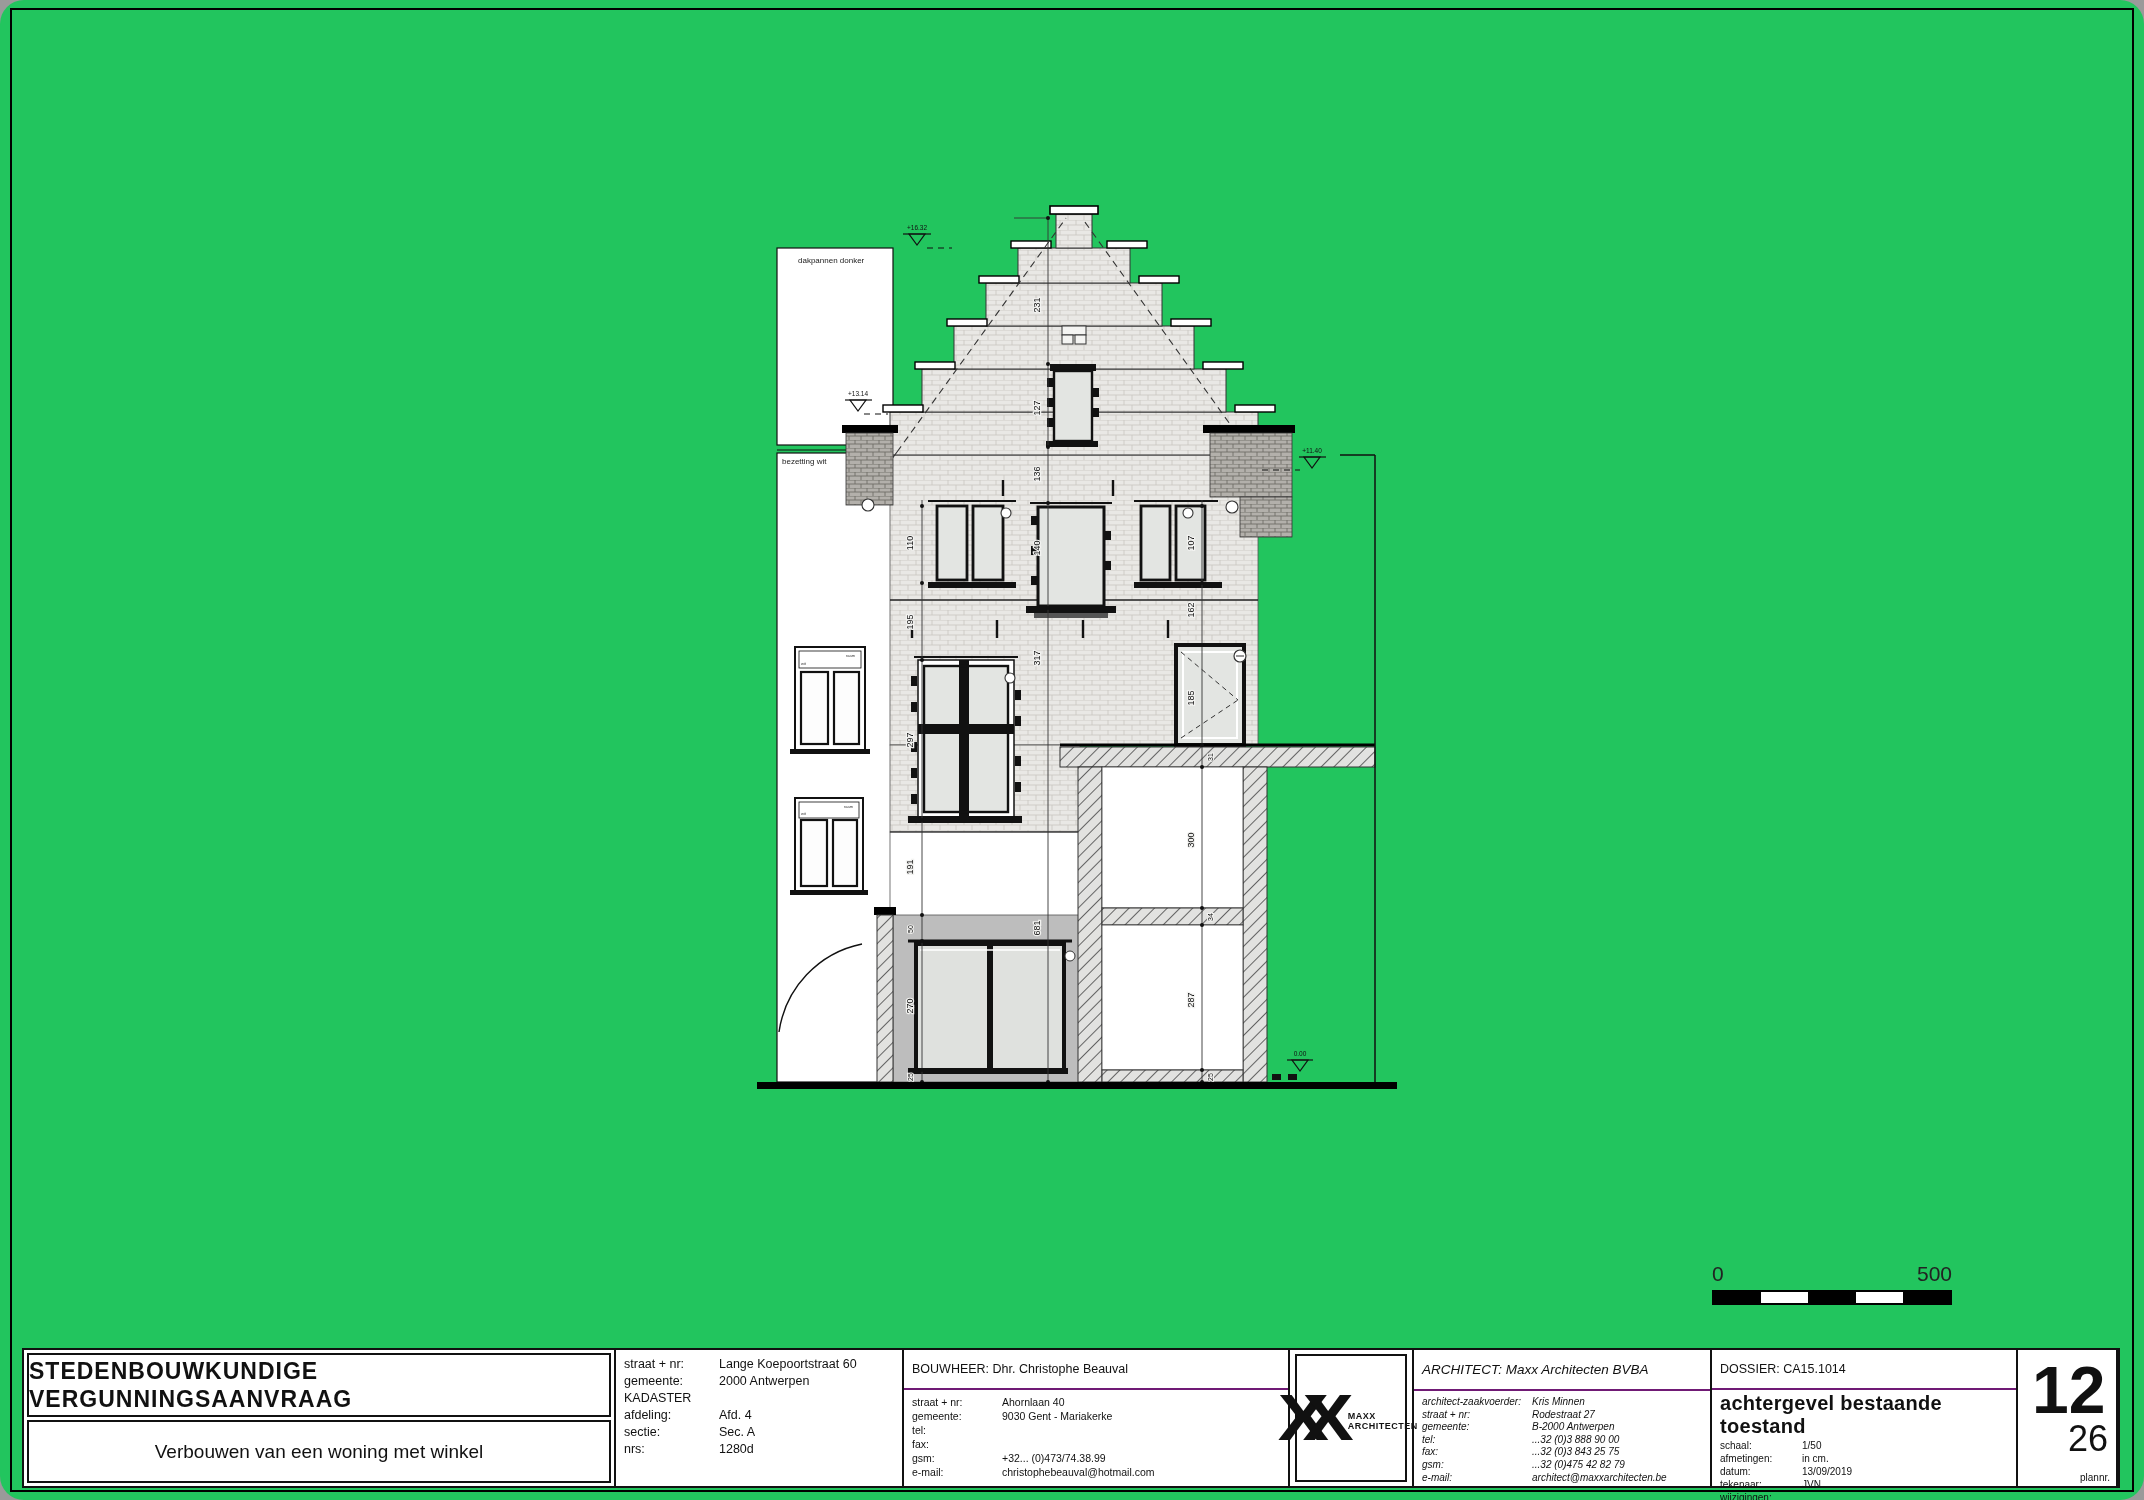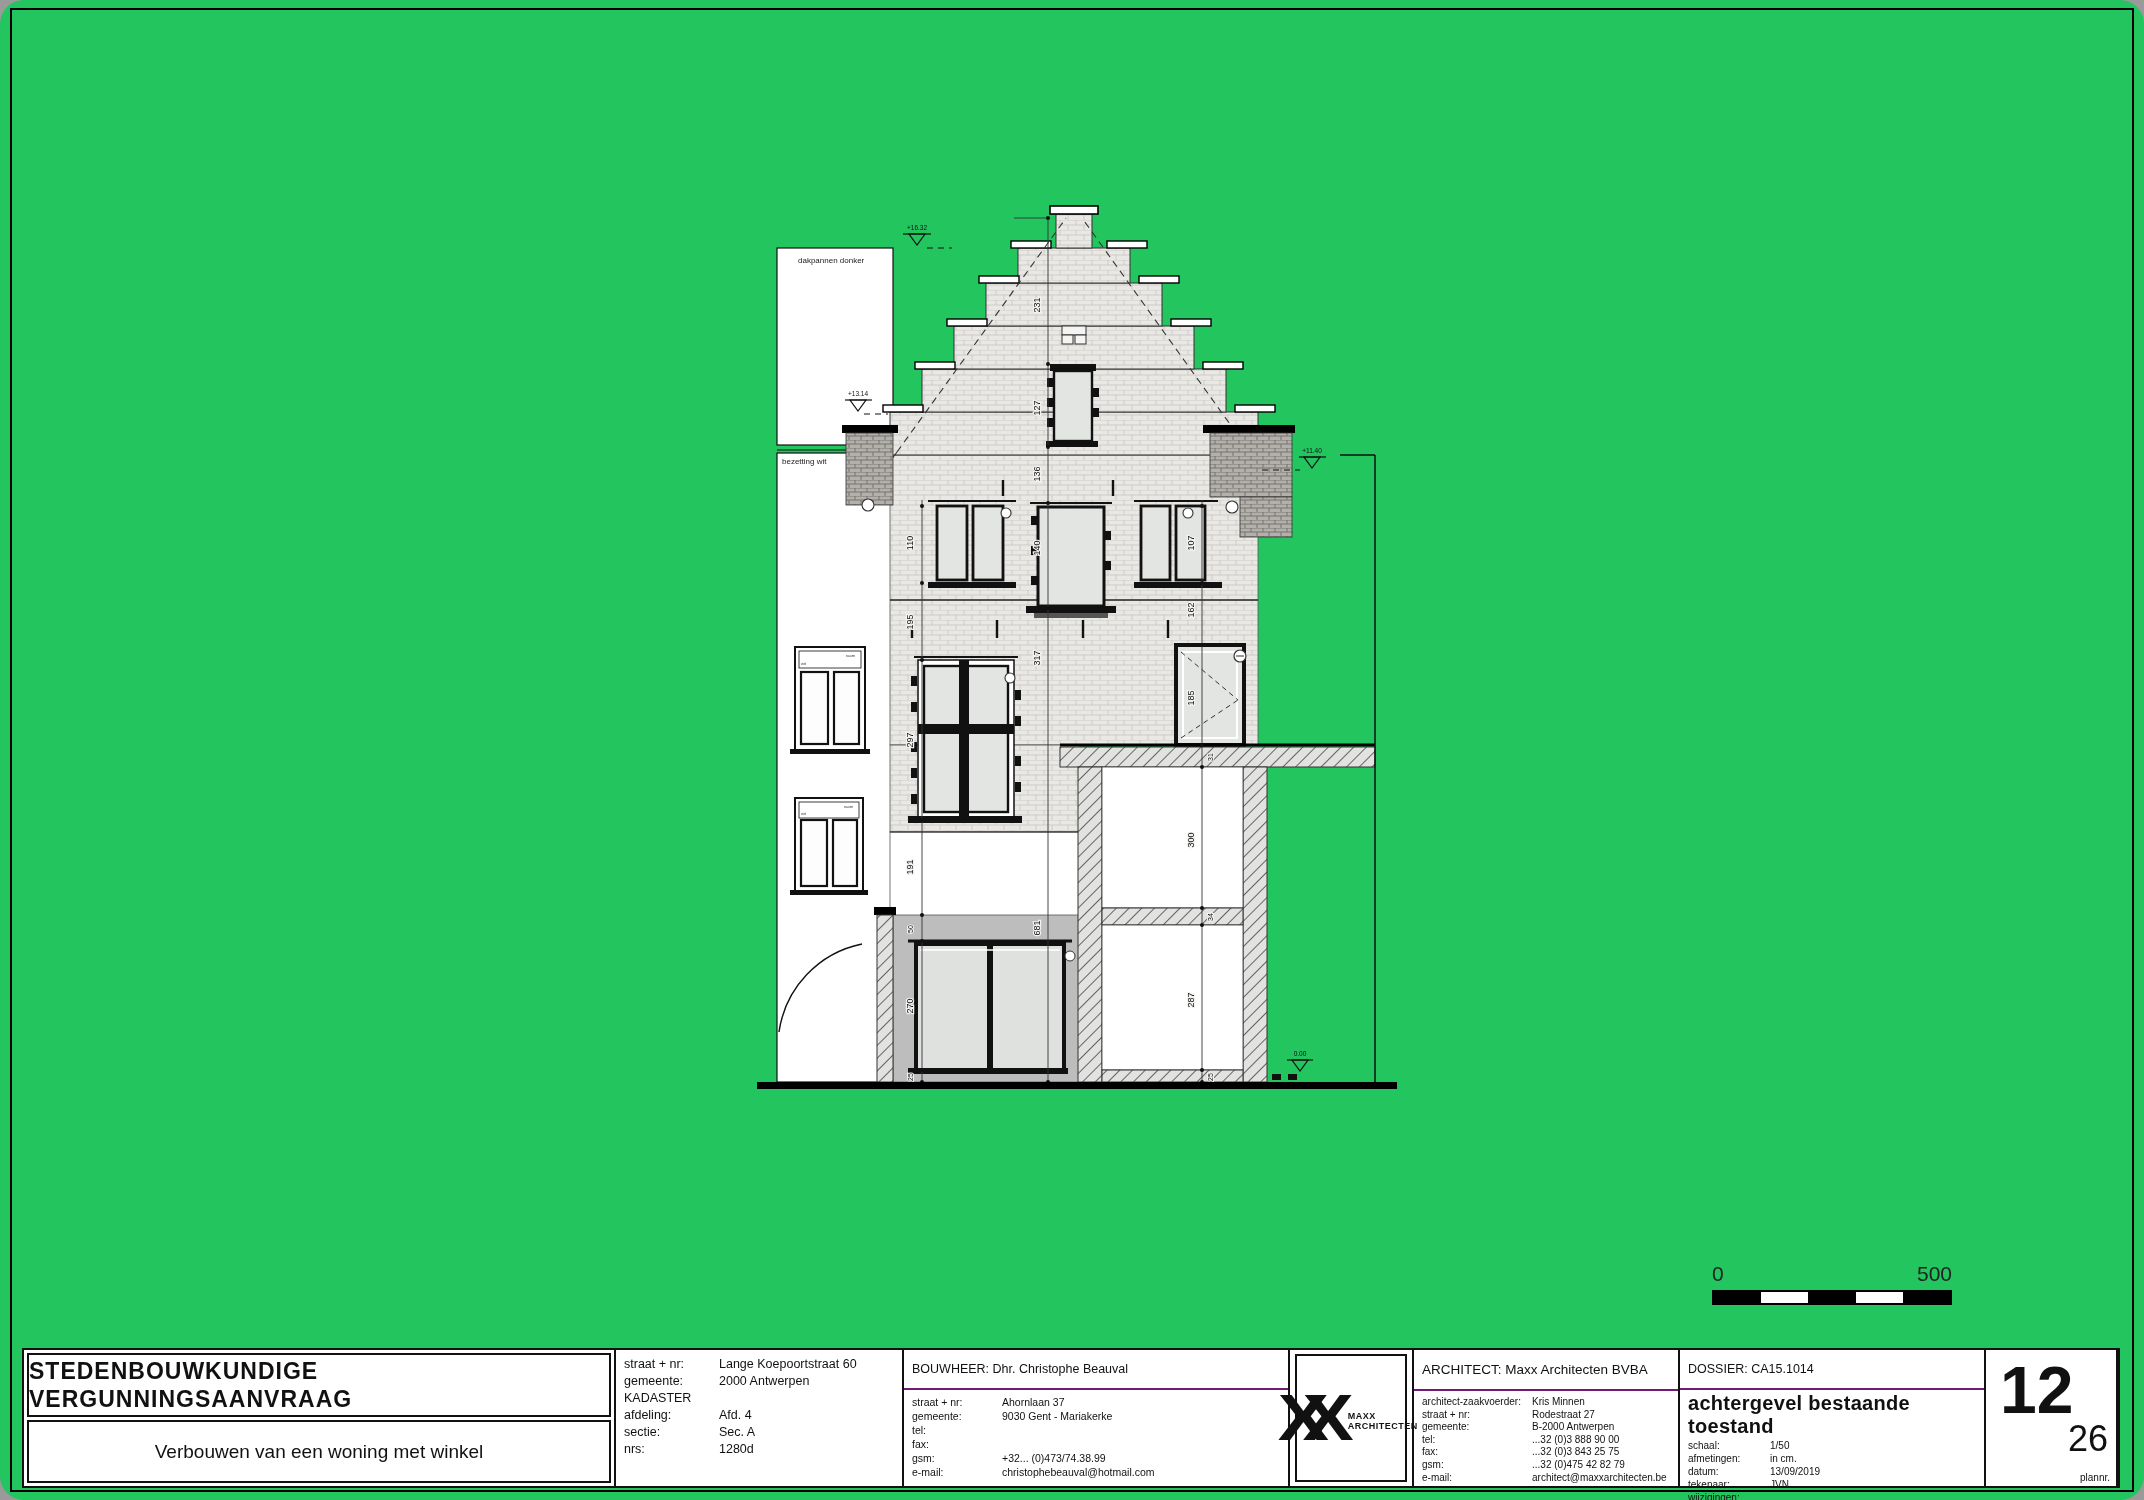--- a/index.html
+++ b/index.html
@@ -38,21 +38,21 @@
   .bwh{width:386px;font-size:10.5px;}
   .hdr{border-bottom:2px solid #701a75;padding:12px 8px;font-size:12.5px;}
   .bwh .rows,.arc .rows{padding:5px 8px;line-height:14px;}
   .bwh .l{flex:0 0 90px;}
   .logo{width:124px;display:flex;flex-direction:column;align-items:center;justify-content:center;}
   .logo .inner{border:2px solid #111;width:112px;height:128px;display:flex;flex-direction:row;
        align-items:center;justify-content:center;box-sizing:border-box;}
   .logo .xx{font-weight:bold;font-size:64px;letter-spacing:-22px;transform:scaleX(1.2);
        padding-right:22px;line-height:60px;}
   .logo .nm{font-size:9px;font-weight:bold;letter-spacing:0.5px;margin-top:6px;}
-  .arc{width:266px;font-size:10px;}
+  .arc{width:298px;font-size:10px;font-style:italic;}
   .arc .hdr{font-size:13.5px;}
   .arc .l{flex:0 0 110px;}
   .arc .rows{line-height:12.6px;}
   .dos{width:306px;font-size:10px;}
   .dos .sheet{font-size:20px;font-weight:bold;padding:2px 8px 1px 8px;letter-spacing:0.3px;}
   .dos .rows{padding:0 8px;line-height:13px;}
   .dos .l{flex:0 0 82px;}
   .pn{flex:1;border-right:none;}
   .pn .n1{position:absolute;top:2px;left:14px;font-size:66px;font-weight:bold;}
   .pn .n2{position:absolute;top:68px;right:8px;font-size:36px;}
@@ -418,21 +418,21 @@
           <span class="l">nrs:</span>
           <span>1280d</span>
         </div>
     </div>
 
     <div class="cell bwh">
       <div class="hdr">BOUWHEER:  Dhr. Christophe Beauval</div>
       <div class="rows">
         <div class="kv">
             <span class="l">straat + nr:</span>
-            <span>Ahornlaan 37</span>
+            <span>Ahornlaan 40</span>
           </div>
         <div class="kv">
             <span class="l">gemeente:</span>
             <span>9030 Gent - Mariakerke</span>
           </div>
         <div class="kv">
             <span class="l">tel:</span>
             <span></span>
           </div>
         <div class="kv">

